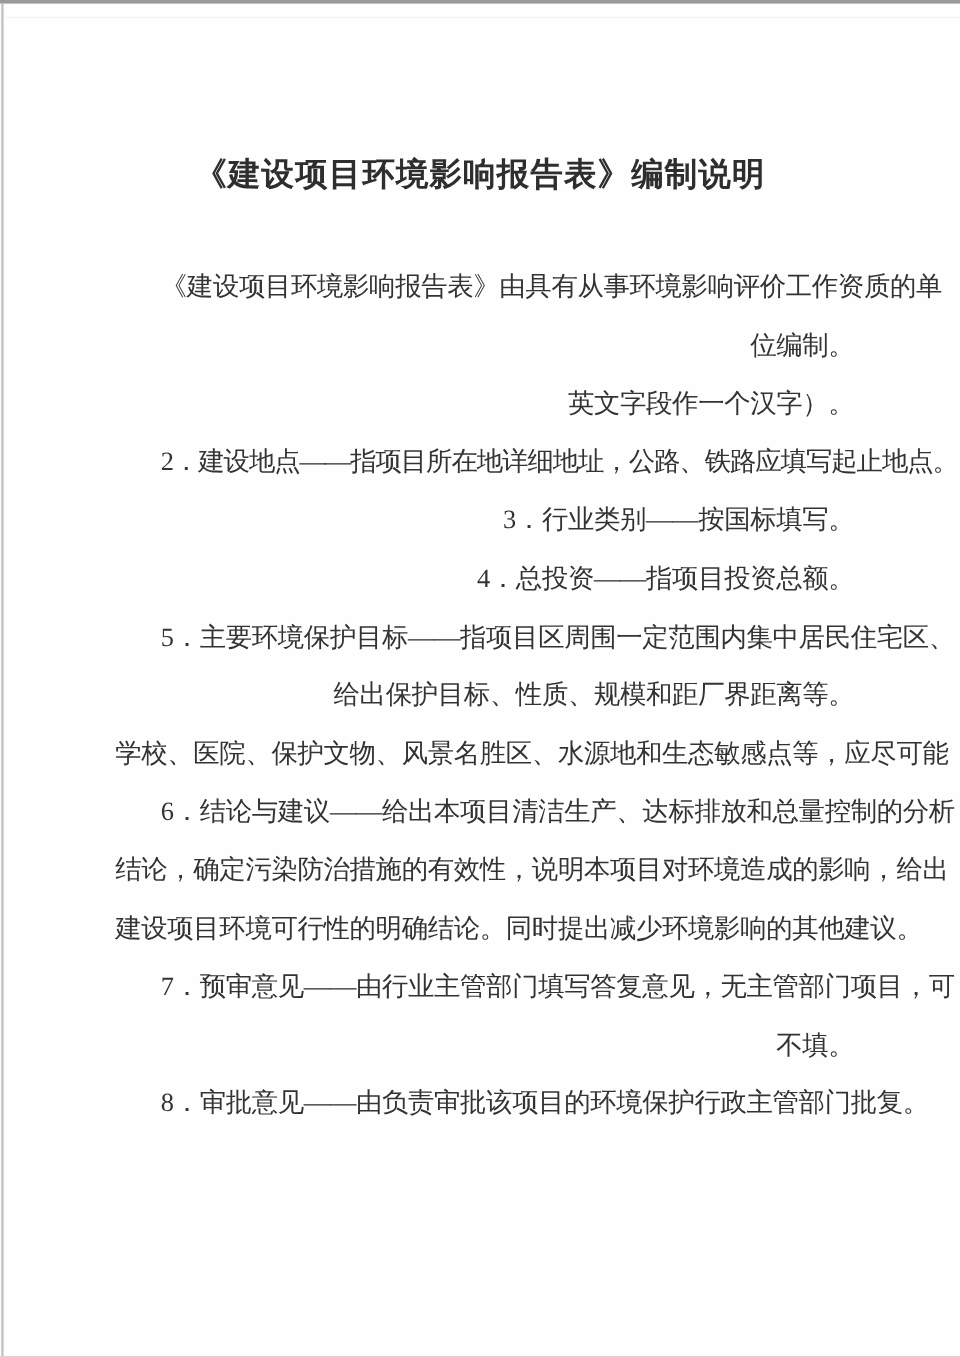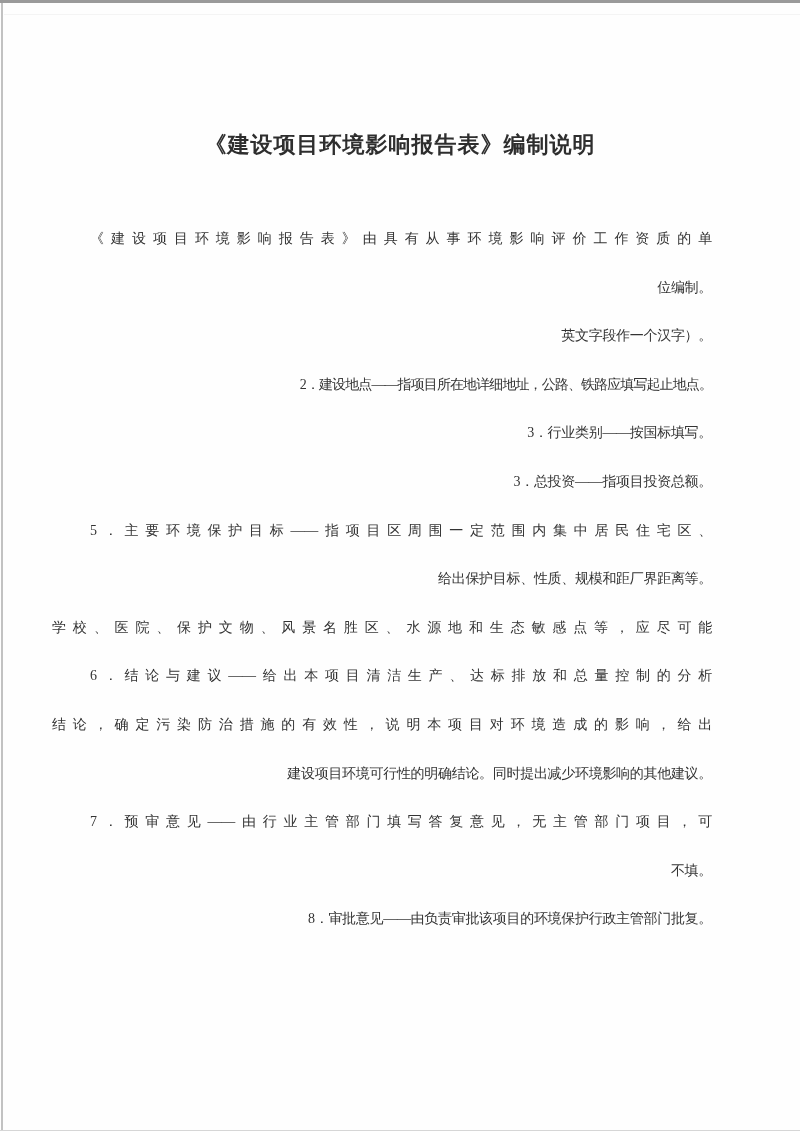--- a/index.html
+++ b/index.html
@@ -42,28 +42,28 @@
     top: 14px; left: 4px;
     width: 796px;
     height: 1px;
     background: #f4f4f4;
   }
   .doc-title {
     margin: 130px 0 0 0;
     height: 30px;
     line-height: 30px;
     text-align: center;
-    font-size: 22px;
+    font-size: 27px;
     font-weight: 600;
     letter-spacing: 1px;
     color: #2e2e2e;
   }
   .doc-body {
-    margin: 55px 88px 0 52px; 
-    font-size: 14px;
+    margin: 55px 88px 0 96px; 
+    font-size: 22px;
   }
   .line {
     height: 48.6px;
     line-height: 48.6px;
     white-space: nowrap;
     letter-spacing: -0.3px;
     text-align: right;
   }
   .line.indent {
     padding-left: 38px;
@@ -86,21 +86,21 @@
   <div class="faint-rule"></div>
 
   <h1 class="doc-title">《建设项目环境影响报告表》编制说明</h1>
 
   <div class="doc-body">
       <div class="line indent justify">《建设项目环境影响报告表》由具有从事环境影响评价工作资质的单</div>
       <div class="line">位编制。</div>
       <div class="line">英文字段作一个汉字）。</div>
       <div class="line indent squeeze">2．建设地点——指项目所在地详细地址，公路、铁路应填写起止地点。</div>
       <div class="line indent">3．行业类别——按国标填写。</div>
-      <div class="line indent">3．总投资——指项目投资总额。</div>
+      <div class="line indent">4．总投资——指项目投资总额。</div>
       <div class="line indent justify">5．主要环境保护目标——指项目区周围一定范围内集中居民住宅区、</div>
       <div class="line">给出保护目标、性质、规模和距厂界距离等。</div>
       <div class="line justify">学校、医院、保护文物、风景名胜区、水源地和生态敏感点等，应尽可能</div>
       <div class="line indent justify">6．结论与建议——给出本项目清洁生产、达标排放和总量控制的分析</div>
       <div class="line justify">结论，确定污染防治措施的有效性，说明本项目对环境造成的影响，给出</div>
       <div class="line">建设项目环境可行性的明确结论。同时提出减少环境影响的其他建议。</div>
       <div class="line indent justify">7．预审意见——由行业主管部门填写答复意见，无主管部门项目，可</div>
       <div class="line">不填。</div>
       <div class="line indent">8．审批意见——由负责审批该项目的环境保护行政主管部门批复。</div>
     </div>

